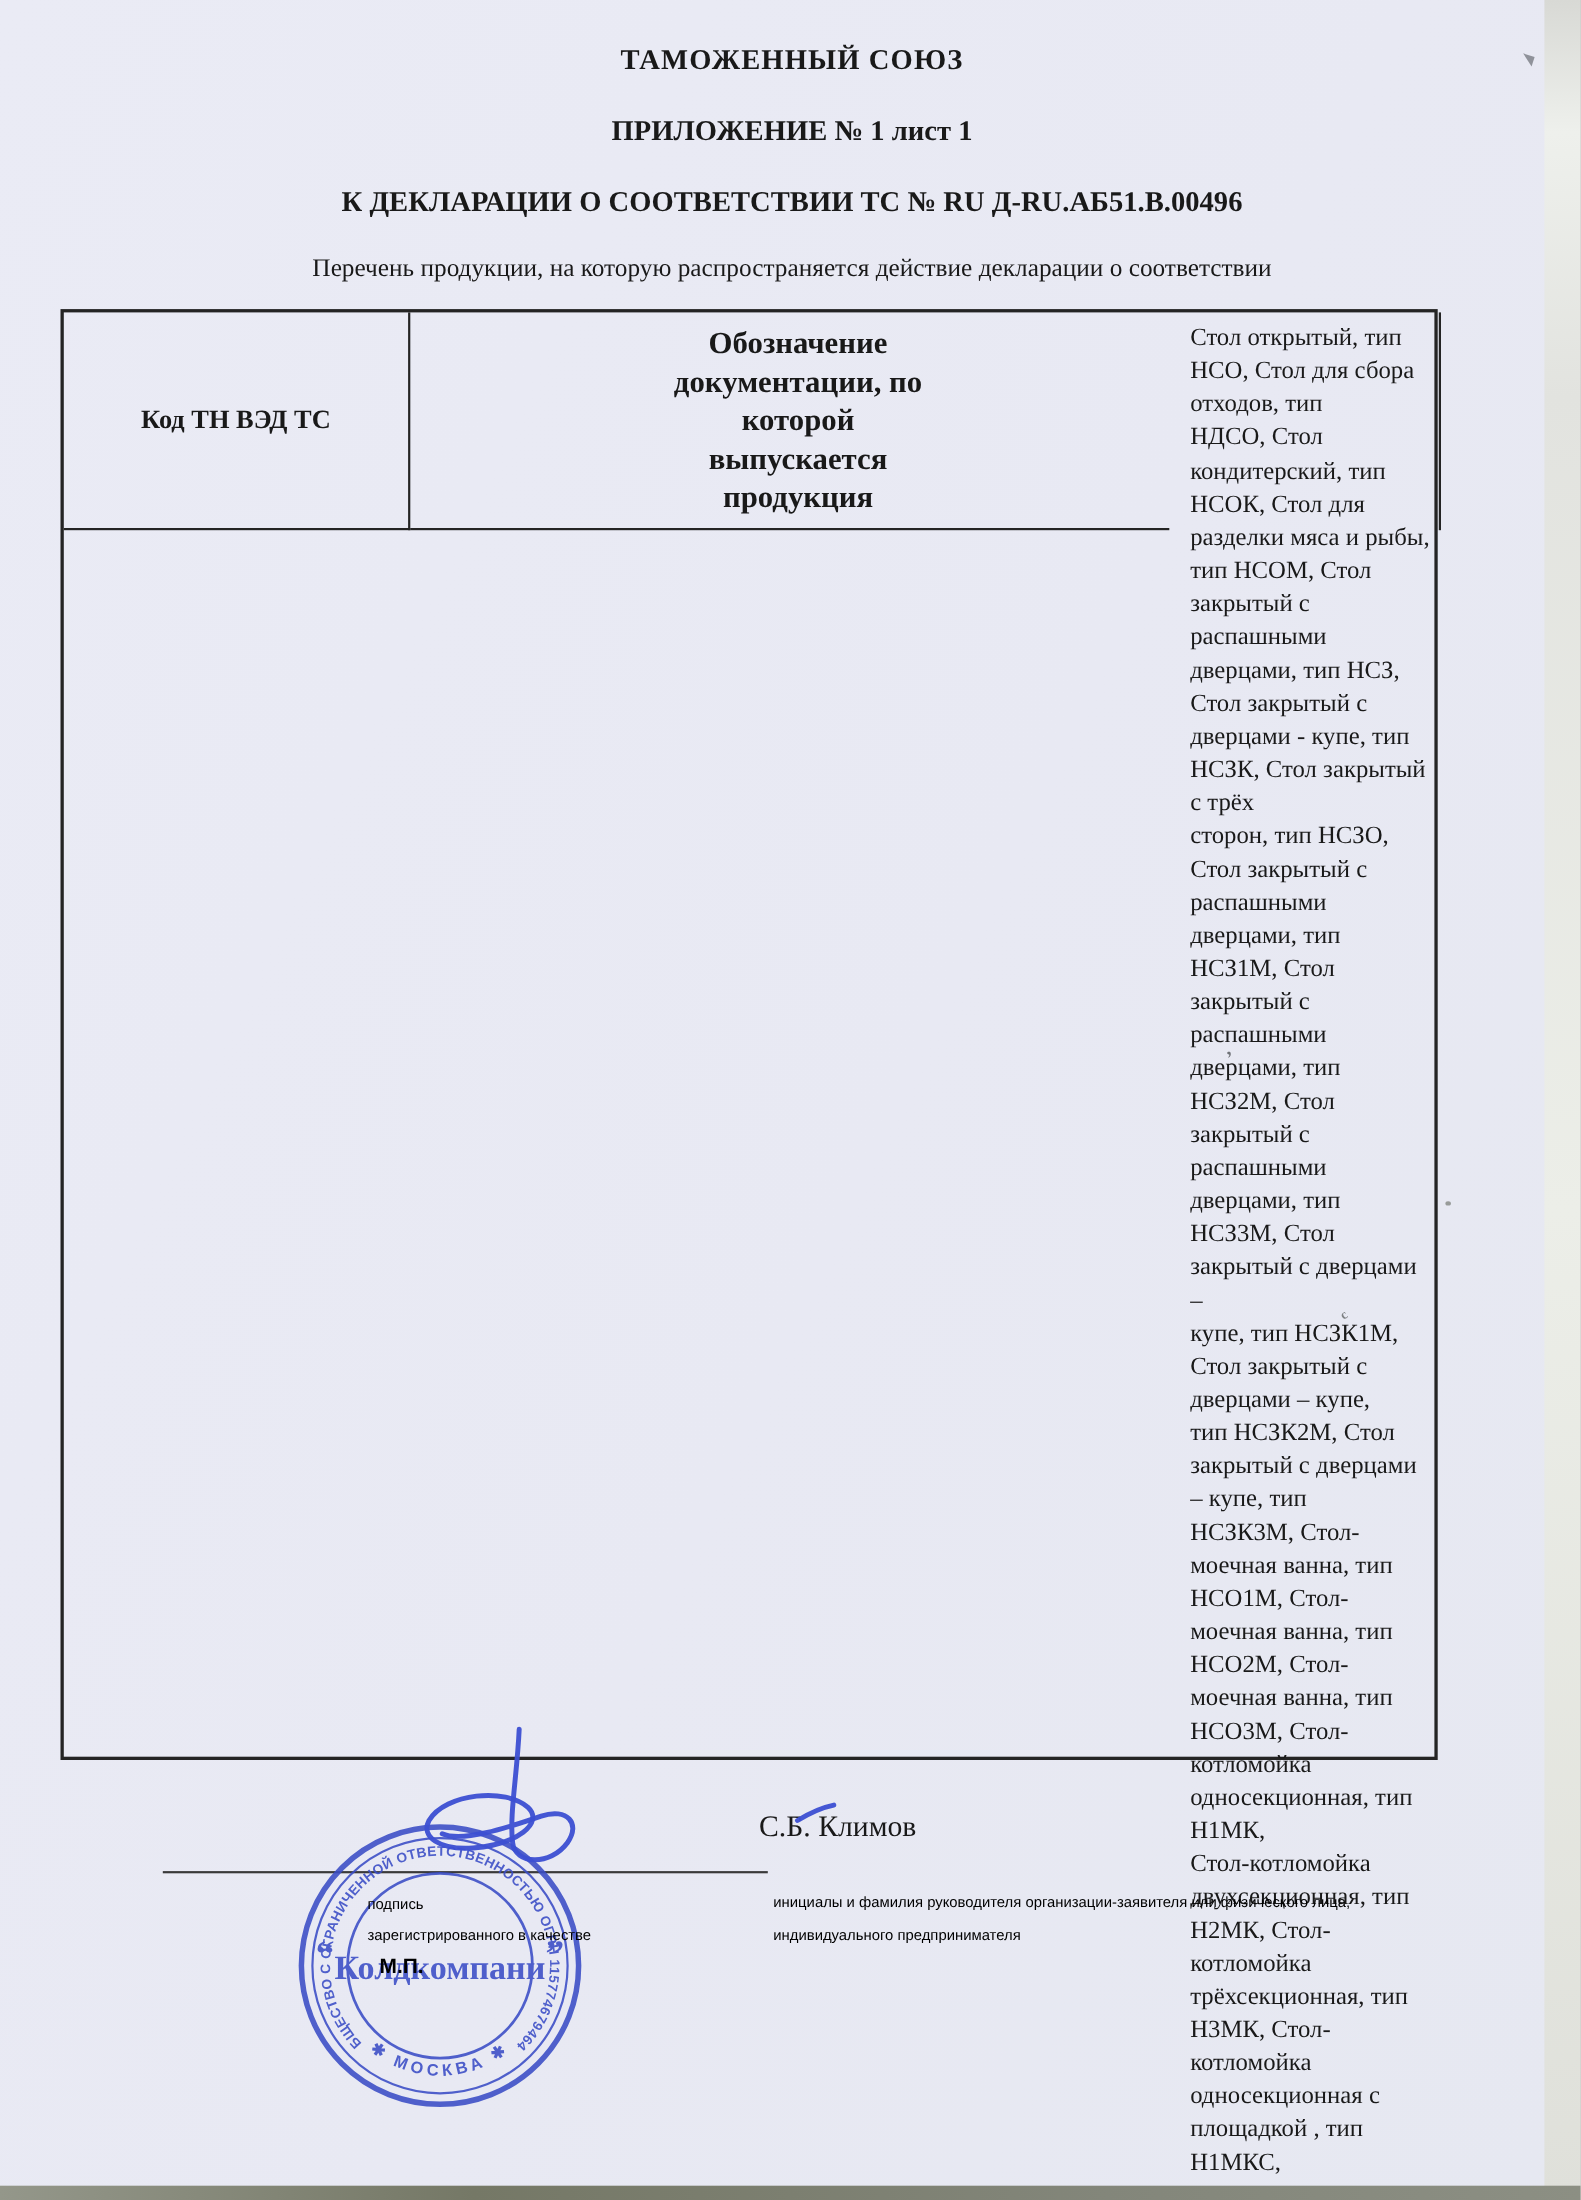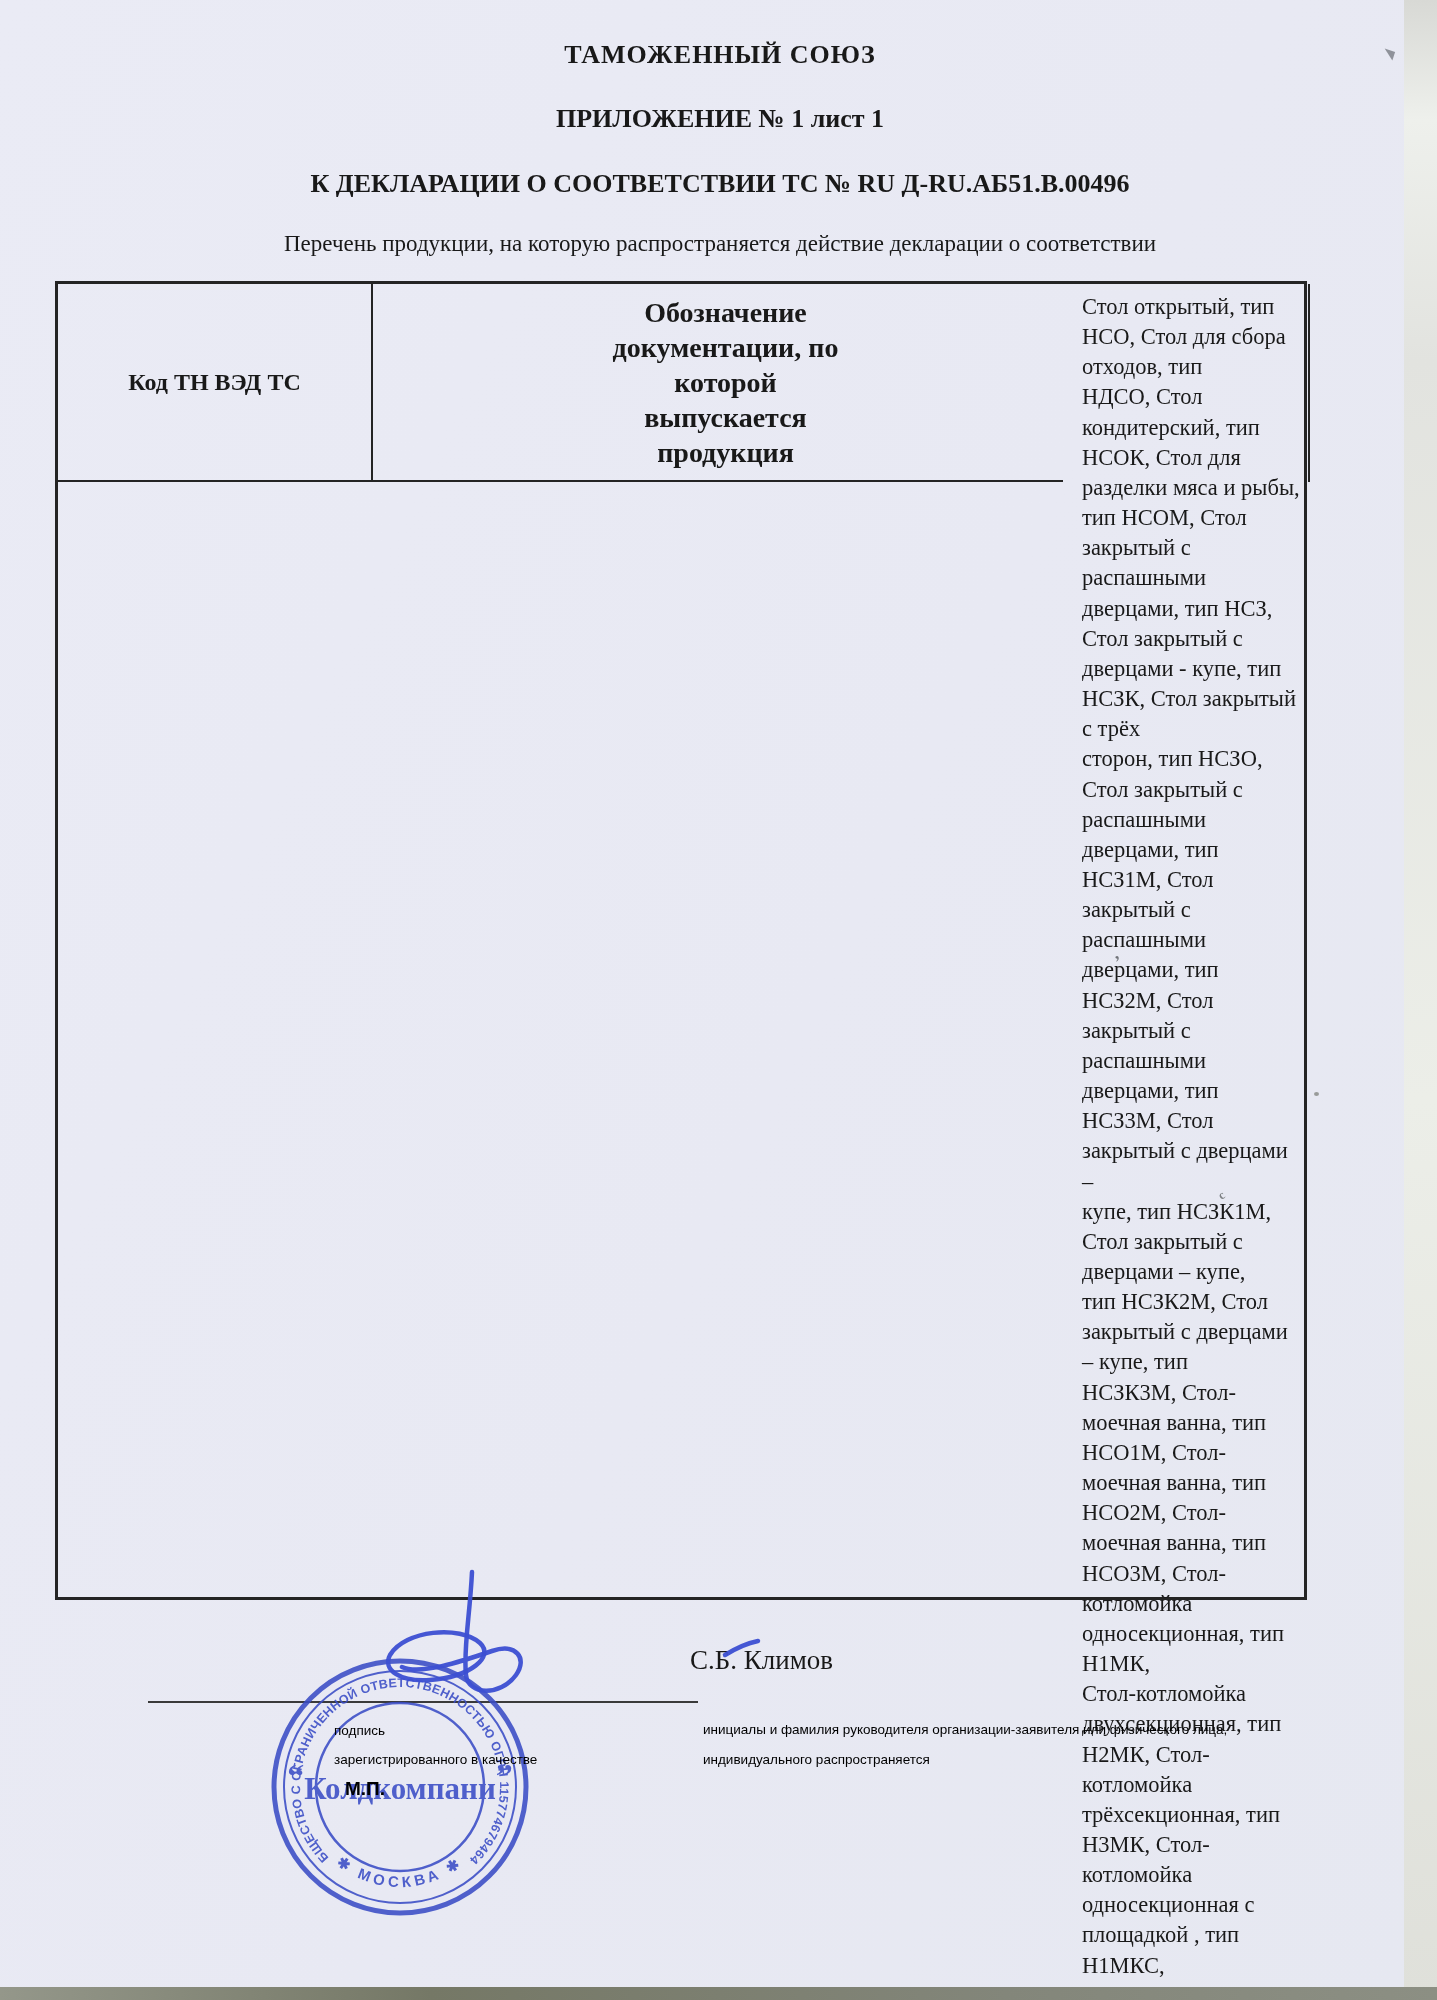--- a/index.html
+++ b/index.html
@@ -116,21 +116,21 @@
 тип НБМСЗ, Модуль барный стол закрытый с дверцами -
 купе, тип НБМСЗК</div>
 </div>
 
 <div class="sig-name">С.Б. Климов</div>
 <div class="sig-line"></div>
 <div class="small-label lbl-podpis">подпись</div>
 <div class="small-label lbl-reg">зарегистрированного в качестве</div>
 <div class="small-label lbl-mp">М.П.</div>
 <div class="small-label note1">инициалы и фамилия руководителя организации-заявителя или физического лица,</div>
-<div class="small-label note2">индивидуального распространяется</div>
+<div class="small-label note2">индивидуального предпринимателя</div>
 
 <svg class="stamp" viewBox="0 0 280 280">
   <circle cx="140" cy="140" r="126" stroke-width="5"></circle>
   <circle cx="140" cy="140" r="116" stroke-width="2"></circle>
   <circle cx="140" cy="140" r="84" stroke-width="2.5"></circle>
   <defs>
     <path id="arc-top" d="M 69.29 210.71 A 100 100 0 1 1 210.71 210.71"></path>
     <path id="arc-bottom" d="M 41.52 157.36 A 100 100 0 0 0 238.48 157.36"></path>
   </defs>
   <text class="stamp-ring-text">

